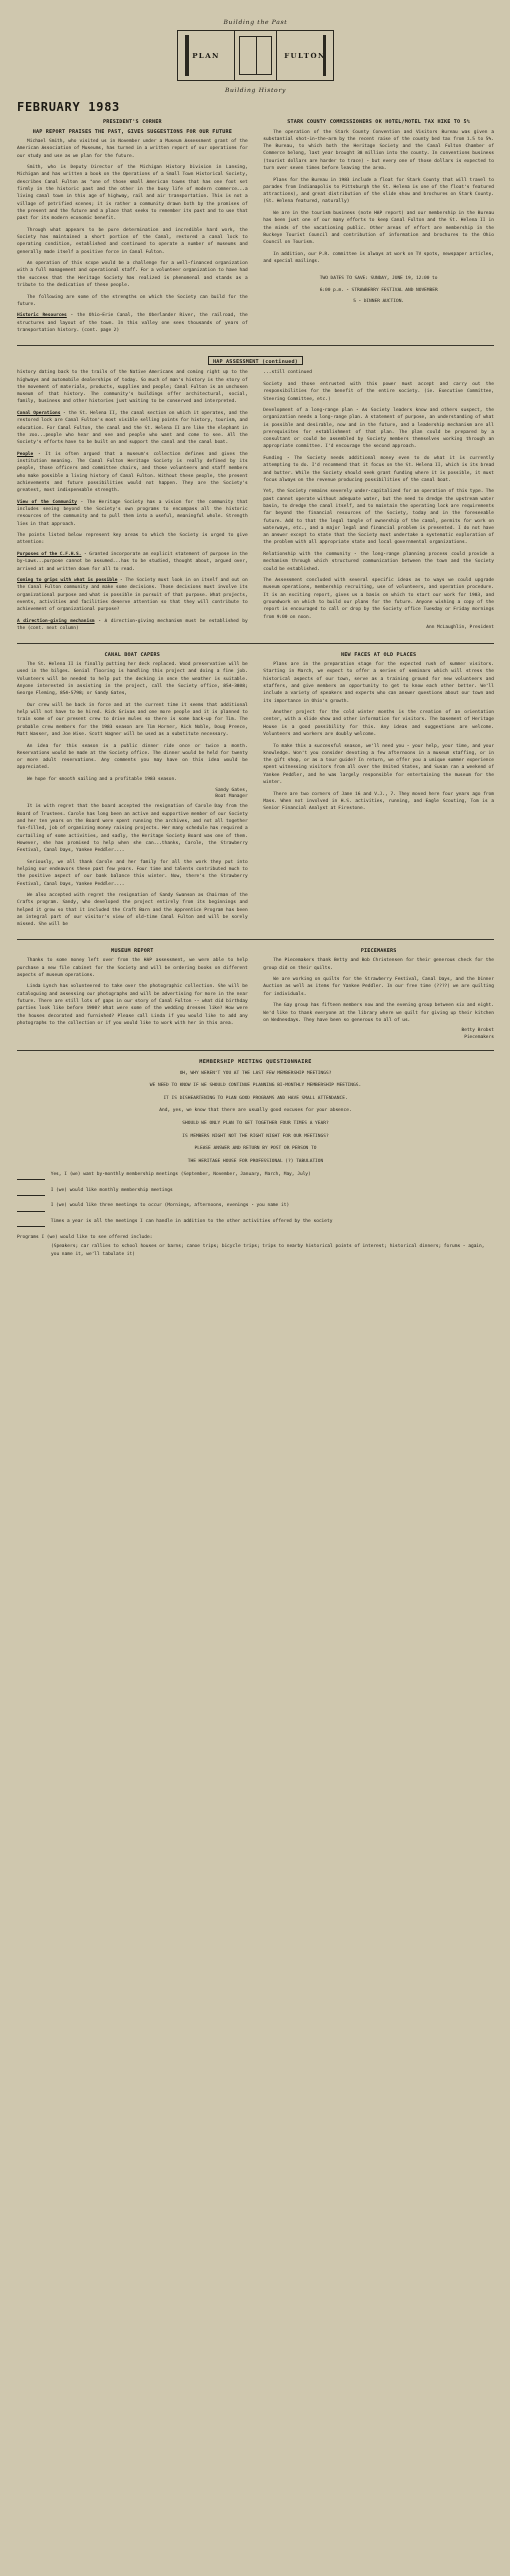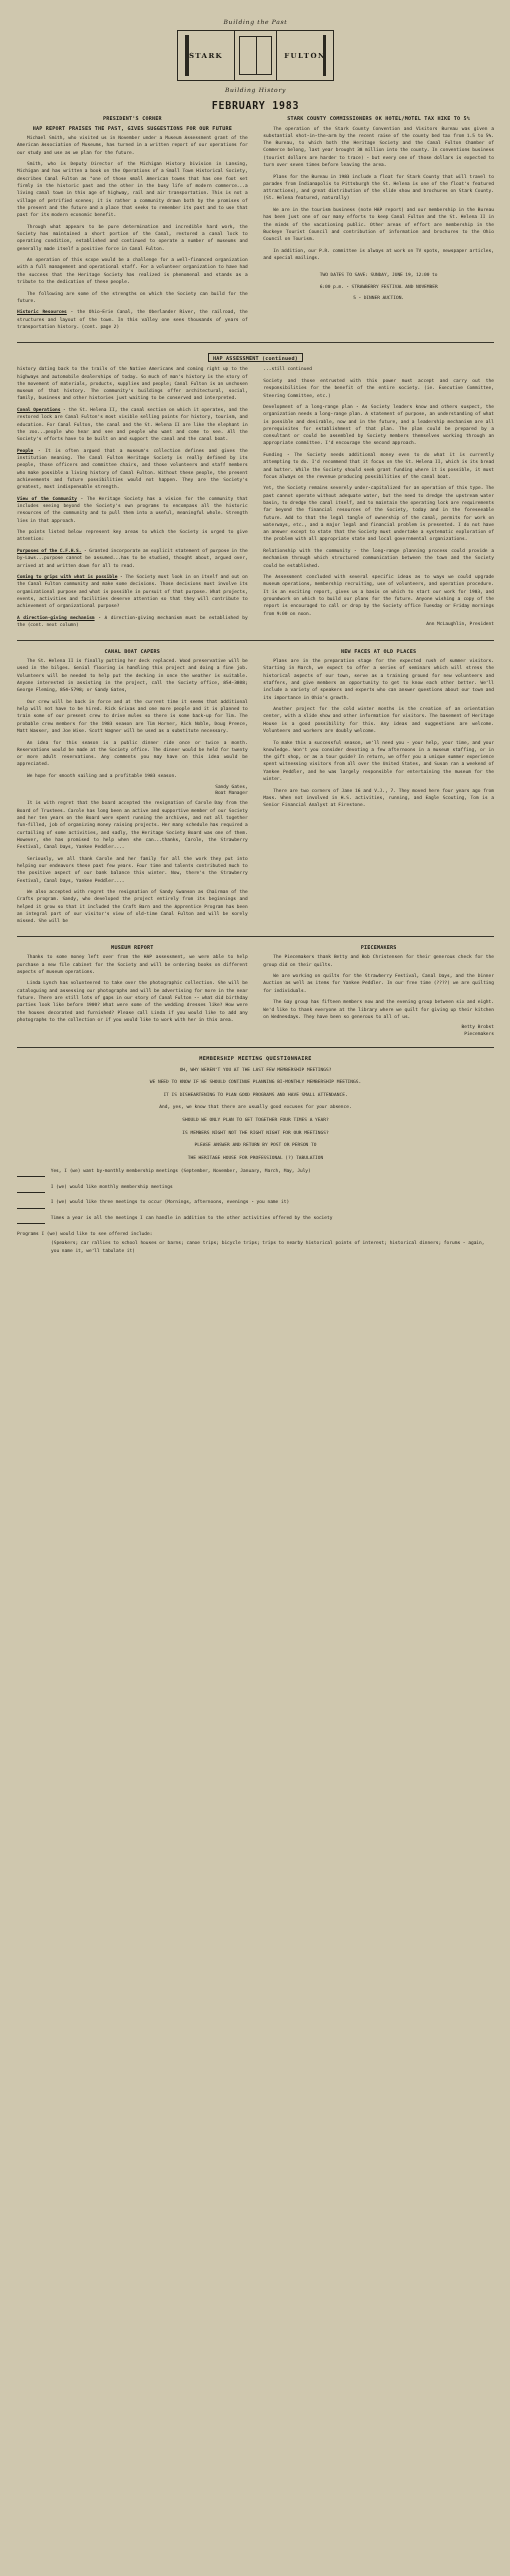--- a/index.html
+++ b/index.html
@@ -93,22 +93,22 @@
   .pillar {
     position: absolute;
     width: 3.5px;
     top: 4.3px; bottom: 4.3px;
     background: #2a2820;
   }
   .logo-left .pillar { left: 7px; }
   .logo-right .pillar { right: 7px; }
 
   .issue-date {
-    text-align: center;
-    font-size: 10px;
+    text-align: left;
+    font-size: 12px;
     font-weight: bold;
     letter-spacing: 0.7px;
     margin: 2.8px 0 4.3px 0;
   }
 
   
   .cols2 {
     display: flex;
     gap: 15.6px;
   }
@@ -197,21 +197,21 @@
 <body>
 
 <div class="page">
 
   <div class="masthead">
     <div class="masthead-inner">
       <div class="arch-top">Building the Past</div>
       <div class="logo-box">
         <div class="logo-left">
           <span class="pillar"></span>
-          <span>STARK</span>
+          <span>PLAN</span>
         </div>
         <div class="logo-mid"></div>
         <div class="logo-right">
           <span class="pillar"></span>
           <span>FULTON</span>
         </div>
       </div>
       <div class="arch-bottom">Building History</div>
     </div>
   </div>

